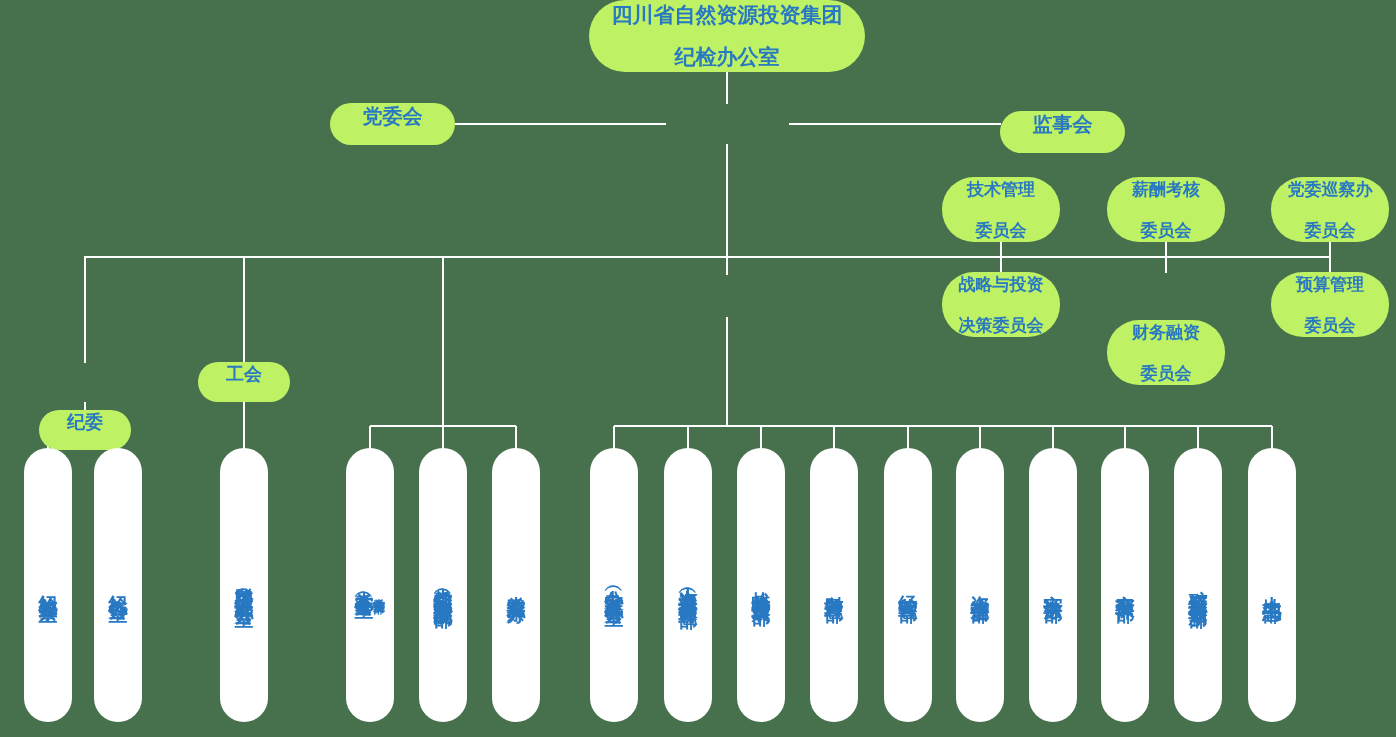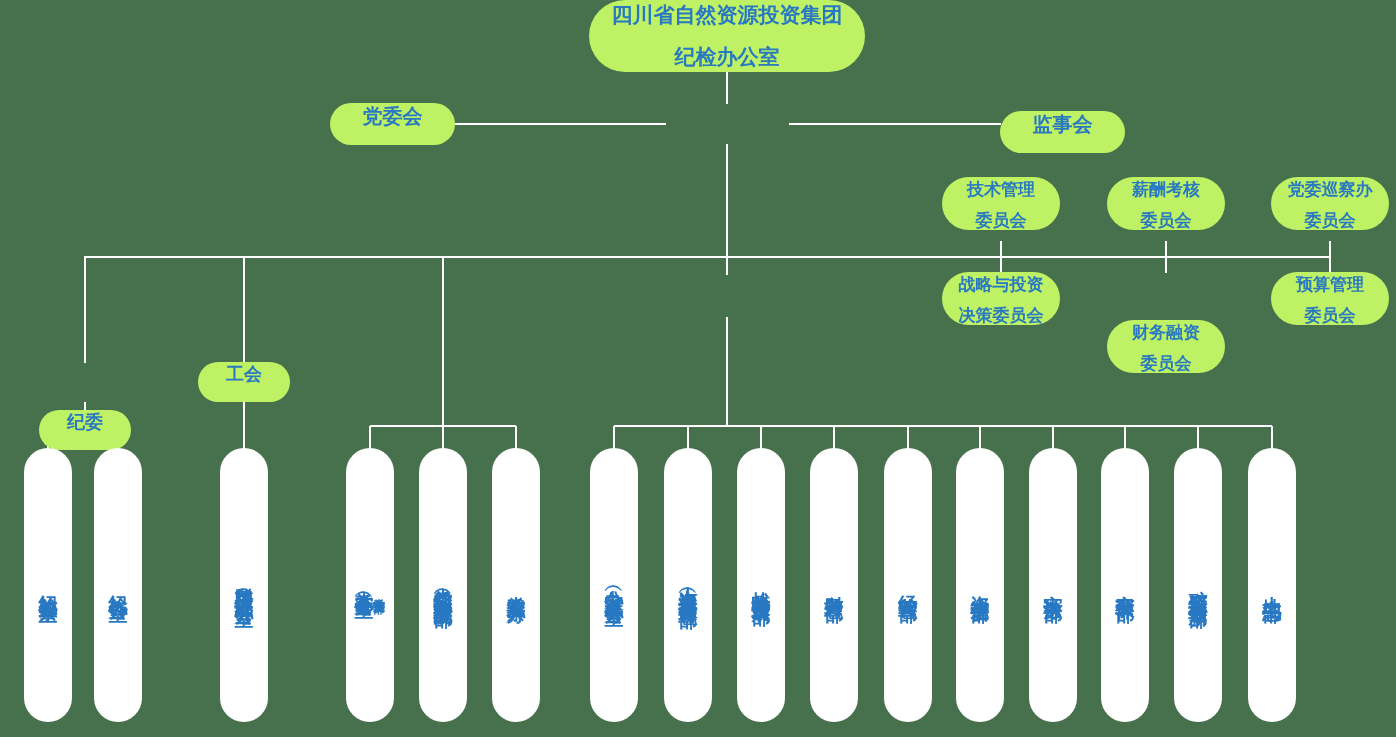--- a/index.html
+++ b/index.html
@@ -10,21 +10,21 @@
     position:absolute;background:#bef264;color:#2878c2;font-weight:600;
     display:flex;flex-direction:column;align-items:center;justify-content:space-between;
     text-align:center;box-sizing:border-box;
   }
   .node span{display:block;}
   .n-root{left:589px;top:0px;width:276px;height:72px;border-radius:36px;font-size:21px;line-height:30px;}
   .lvl2{width:125px;height:42px;border-radius:21px;font-size:20px;}
   .n-dangweihui{left:330px;top:103px;}
   .n-dongshihui{left:665px;top:103px;}
   .n-jianshihui{left:1000px;top:111px;}
-  .cmt{width:118px;height:53px;border-radius:32px;font-size:17px;line-height:24px;gap:7px;}
+  .cmt{width:118px;height:65px;border-radius:32px;font-size:17px;line-height:24px;gap:7px;}
   .c-tech{left:942px;top:177px;}
   .c-comp{left:1107px;top:177px;}
   .c-audit{left:1271px;top:177px;}
   .c-strategy{left:942px;top:272px;}
   .c-finance{left:1107px;top:272px;margin-top:48px;}
   .c-budget{left:1271px;top:272px;}
   .n-shengjiwei{left:5px;top:267px;width:160px;height:73px;border-radius:36px;font-size:17px;line-height:25px;}
   .n-jinglicen{left:666px;top:274px;width:123px;height:44px;border-radius:22px;font-size:19px;}
   .n-jiwei{left:39px;top:362px;width:92px;height:40px;border-radius:20px;font-size:18px;margin-top:48px;}
   .n-gonghui{left:198px;top:362px;width:92px;height:40px;border-radius:20px;font-size:18px;}

